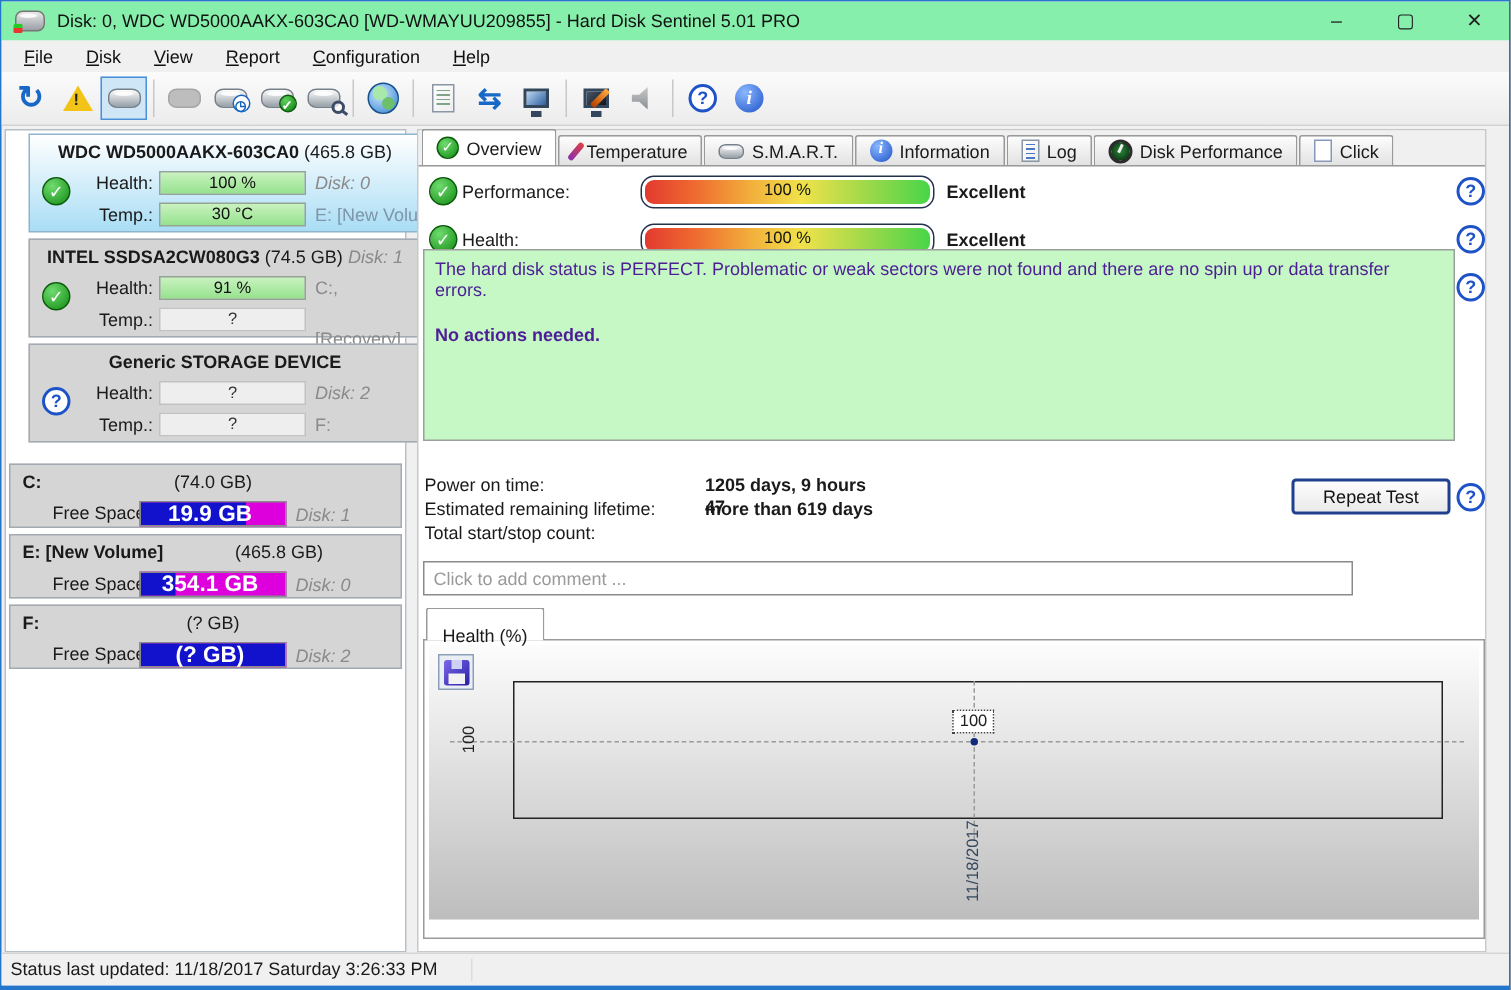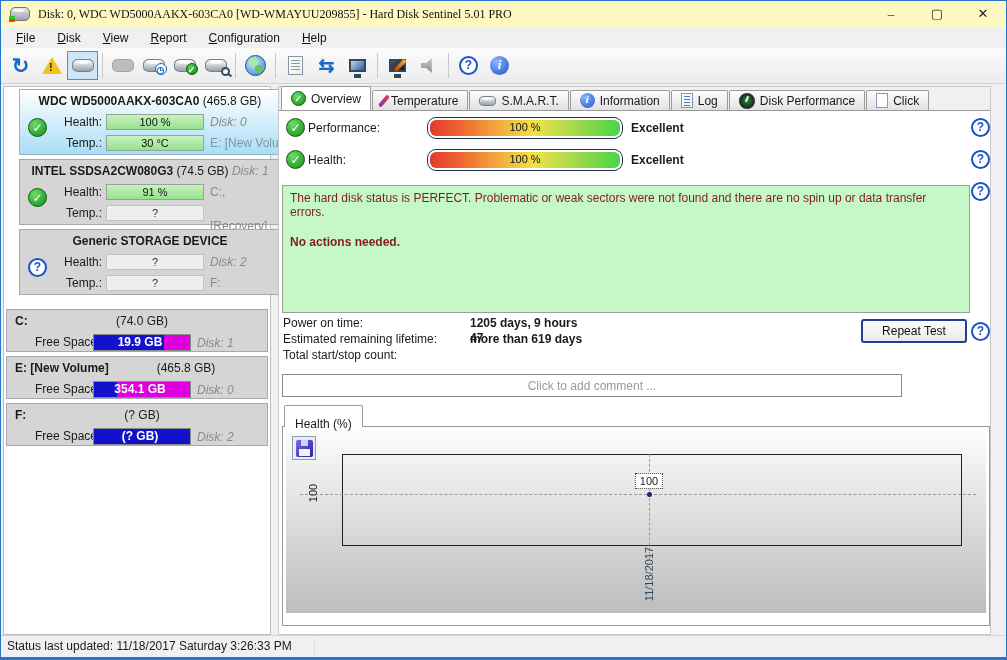--- a/index.html
+++ b/index.html
@@ -2,21 +2,21 @@
 <html><head>
 <meta charset="utf-8">
 <style>
   * { box-sizing: border-box; margin: 0; padding: 0; }
   html,body { background:#555; }
   body { font-family:"Liberation Sans", sans-serif; font-size:12px; color:#1a1a1a; }
   .window { position:relative; width:1007px; height:660px; background:#f0f0f0; overflow:hidden;
             border:1px solid #2475cc; border-bottom:3px solid #2475cc; }
 
   
-  .titlebar { position:absolute; top:0; left:0; right:0; height:26px; background:#fef9c3; display:flex; align-items:center;font-family:Liberation Serif, serif; }
+  .titlebar { position:absolute; top:0; left:0; right:0; height:26px; background:#86efac; display:flex; align-items:center; }
   .appicon { width:20px; height:14px; margin:0 8px 0 9px; position:relative;
              background:linear-gradient(#e8e8e8,#9aa0a6); border:1px solid #777; border-radius:5px; }
   .appicon::before { content:""; position:absolute; left:2px; top:1px; width:12px; height:3px; border-radius:50%; background:rgba(255,255,255,.85); }
   .appicon::after { content:""; position:absolute; left:-2px; bottom:-2px; width:6px; height:6px;
              background:linear-gradient(#2c2 50%,#e33 50%); border-radius:1px; }
   .title-text { font-size:12px; color:#111; }
   .wctrls { margin-left:auto; display:flex; height:100%; }
   .wctrl { width:46px; text-align:center; line-height:26px; font-size:13px; color:#222; cursor:default; }
 
   
@@ -91,44 +91,44 @@
           background:linear-gradient(#c9f2bf,#96e28e); border:1px solid #93a693; color:#111; }
   .qbar { position:absolute; left:86px; width:98px; height:16px; text-align:center; line-height:15px; font-size:11px;
           background:#eeeeee; border:1px solid #c2c2c2; color:#333; }
   .rtext { position:absolute; left:190px; color:#8a8a8a; white-space:nowrap; max-width:70px; overflow:hidden; }
   .rtext.it { font-style:italic; }
   .pn { position:absolute; left:8px; top:4px; font-weight:bold; }
   .psz { position:absolute; left:86px; top:4px; width:98px; text-align:center; }
   .flabel { position:absolute; left:28px; top:25px; }
   .pbar { position:absolute; left:86px; top:24px; width:98px; height:17px; border:1px solid #8a8a8a; background:#dd00dd; }
   .pfill { position:absolute; left:0; top:0; bottom:0; background:#1212cc; }
-  .pbar .txt { position:absolute; left:0; right:4px; top:0; text-align:center; font-weight:bold; font-size:12px; line-height:15px; color:#fff; }
+  .pbar .txt { position:absolute; left:0; right:4px; top:0; text-align:center; font-weight:bold; font-size:15px; line-height:15px; color:#fff; }
   .pright { position:absolute; left:190px; top:26px; font-style:italic; color:#8a8a8a; }
 
   
   .main { position:absolute; left:277px; top:85px; width:713px; height:549px; background:#fff; border:1px solid #c8c8c8; }
   .tabbar { position:absolute; left:0; right:0; top:0; height:24px; background:#f0f0f0; border-bottom:1px solid #9a9a9a; display:flex; align-items:flex-end; padding-left:2px; }
   .tab { display:flex; align-items:center; gap:5px; height:20px; padding:0 9px; margin-right:1px; border:1px solid #9a9a9a; border-bottom:none;
          background:linear-gradient(#fdfdfd,#e2e2e2); border-radius:2px 2px 0 0; white-space:nowrap; }
   .tab.sel { height:24px; background:#fff; position:relative; z-index:2; }
   .row-ico { position:absolute; left:7px; }
   .row-lbl { position:absolute; left:29px; font-weight:bold; font-weight:normal; }
   .rating { position:absolute; left:148px; width:196px; height:22px; background:#fff; border:1px solid #23324c; border-radius:9px; padding:2px; }
   .rating .fill { width:100%; height:100%; border-radius:6px; text-align:center; font-size:11px; line-height:15px; color:#111;
          background:linear-gradient(90deg,#e23a2e 0%,#ef6c30 18%,#f2b23c 38%,#f0e24a 55%,#a8da4a 75%,#49d549 100%); }
   .excellent { position:absolute; left:352px; font-weight:bold; }
   .helpcol { position:absolute; left:692px; }
-  .statusbox { position:absolute; left:3px; top:98px; width:688px; height:128px; background:#c6f8c6; border:1px solid #9aa09a; padding:5px 7px; color:#7f1d1d; }
+  .statusbox { position:absolute; left:3px; top:79px; width:688px; height:128px; background:#c6f8c6; border:1px solid #9aa09a; padding:5px 7px; color:#4c1d95; }
   .statusbox .b { font-weight:bold; }
   .statlbl { position:absolute; left:4px; }
   .statval { position:absolute; left:191px; font-weight:bold; }
   .repeat-btn { position:absolute; left:582px; top:232px; width:106px; height:24px; background:linear-gradient(#fdfdfd,#eaeaea);
                 border:2px solid #1f3f8f; border-radius:3px; text-align:center; line-height:20px; color:#111; }
   .comment { position:absolute; left:3px; top:287px; width:620px; height:23px; border:1px solid #8a8a8a; background:#fff;
-             font:12px "Liberation Sans",sans-serif; padding:0 6px; color:#222;text-align:center; }
+             font:12px "Liberation Sans",sans-serif; padding:0 6px; color:#222; }
   .comment::placeholder { color:#9a9a9a; }
 
   
   .chart-panel { position:absolute; left:3px; top:318px; width:708px; height:221px; }
   .chart-tab { position:absolute; left:2px; top:0; height:22px; padding:8px 10px; background:#fff; border:1px solid #9a9a9a; border-bottom:none;
                border-radius:2px 2px 0 0; line-height:21px; z-index:2; }
   .chart-body { position:absolute; left:0; right:0; top:21px; bottom:0; background:#fff; border:1px solid #9a9a9a; }
   .chart-area { position:absolute; left:3px; top:3px; width:700px; height:183px; background:linear-gradient(#fcfcfc,#bdbdbd); }
   .save-btn { position:absolute; left:6px; top:6px; width:24px; height:24px; border:1px solid #8aa0b8; background:#e8eef4;
               display:flex; align-items:center; justify-content:center; }

